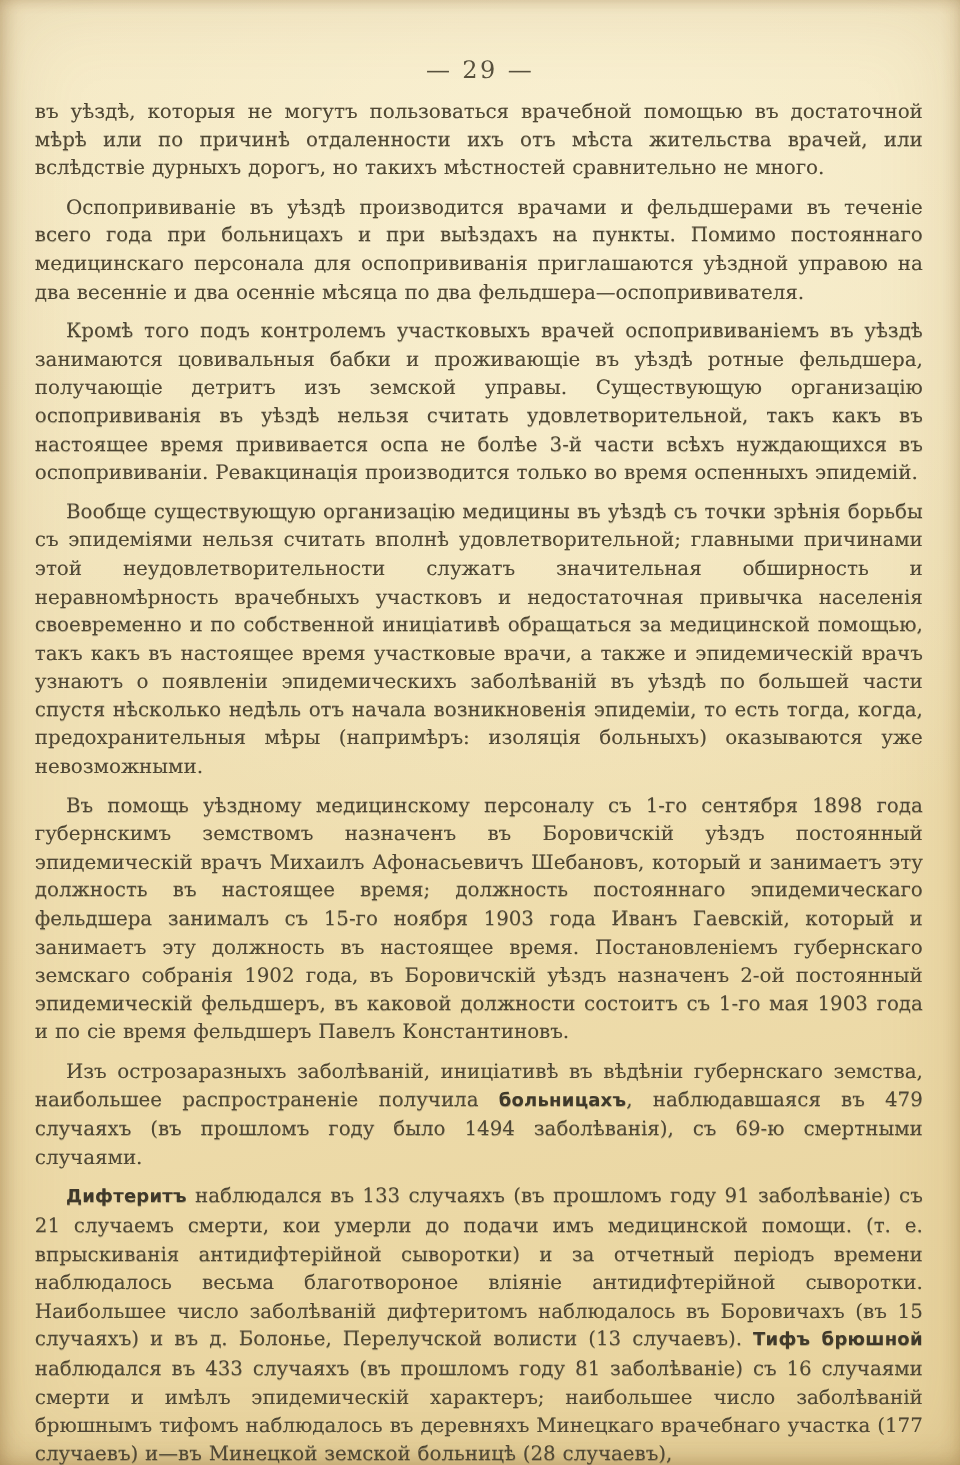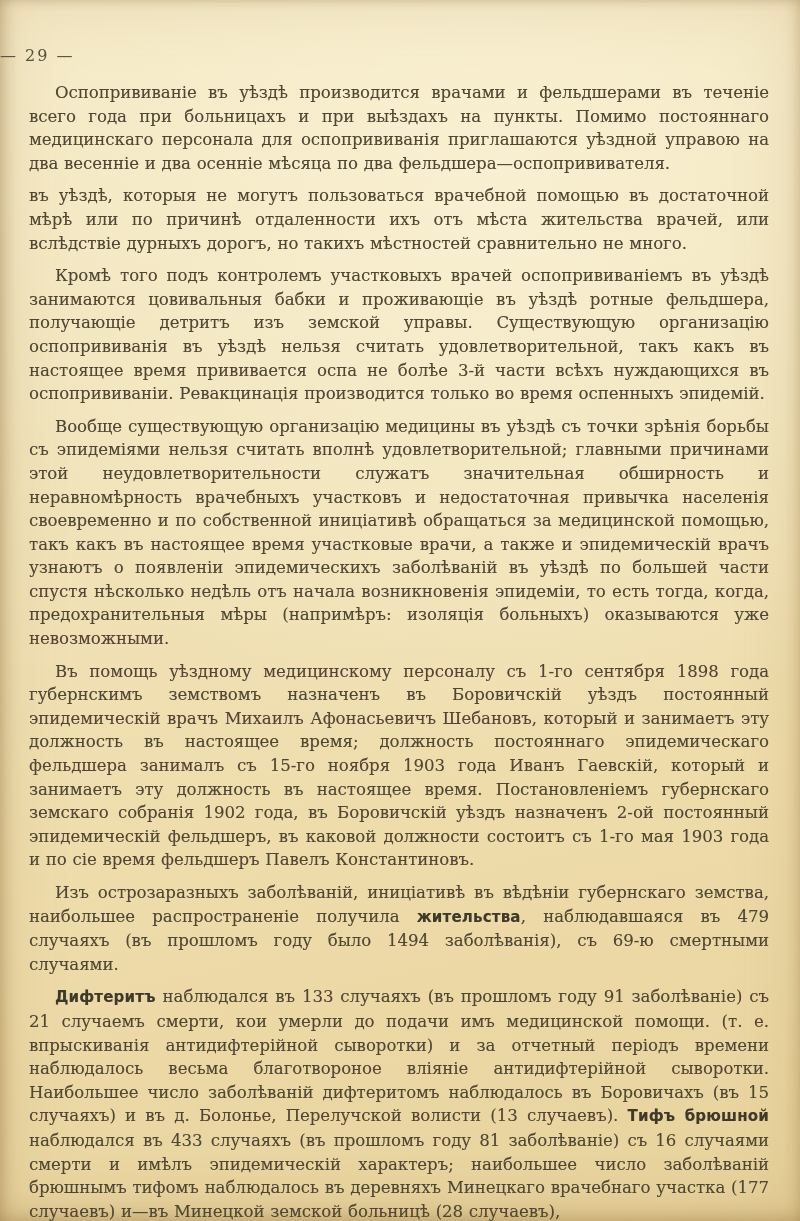--- a/index.html
+++ b/index.html
@@ -23,22 +23,22 @@
       inset 10px 0 18px -8px rgba(120,85,35,0.32),
       inset -8px 0 16px -8px rgba(120,85,35,0.20),
       inset 0 -12px 22px -8px rgba(120,85,35,0.24),
       inset 0 6px 14px -8px rgba(120,85,35,0.18);
   }
   .page-number {
     position: absolute;
     top: 46px;
     left: 0;
     right: 0;
-    text-align: left;
-    font-size: 16px;
+    text-align: center;
+    font-size: 20px;
     letter-spacing: 2px;
     color: #57503d;
   }
   .body-text {
     position: absolute;
     top: 81px;
     left: 29px;
     right: 31px;
     text-align: justify;
     font-size: 16.5px;
@@ -59,21 +59,21 @@
     color: #3f392a;
     letter-spacing: 0.2px;
   }
 </style>
 </head>
 <body>
 
 <div class="page">
   <div class="page-number">— 29 —</div>
   <div class="body-text">
+      <p class="para"><span>въ уѣздѣ, которыя не могутъ пользоваться врачебной помощью въ достаточной мѣрѣ или по причинѣ отдаленности ихъ отъ мѣста жительства врачей, или вслѣдствіе дурныхъ дорогъ, но такихъ мѣстностей сравнительно не много.</span></p>
       <p class="para indent"><span>Оспопрививаніе въ уѣздѣ производится врачами и фельдшерами въ теченіе всего года при больницахъ и при выѣздахъ на пункты. Помимо постояннаго медицинскаго персонала для оспопрививанія приглашаются уѣздной управою на два весенніе и два осенніе мѣсяца по два фельдшера—оспопрививателя.</span></p>
-      <p class="para"><span>въ уѣздѣ, которыя не могутъ пользоваться врачебной помощью въ достаточной мѣрѣ или по причинѣ отдаленности ихъ отъ мѣста жительства врачей, или вслѣдствіе дурныхъ дорогъ, но такихъ мѣстностей сравнительно не много.</span></p>
       <p class="para indent"><span>Кромѣ того подъ контролемъ участковыхъ врачей оспопрививаніемъ въ уѣздѣ занимаются цовивальныя бабки и проживающіе въ уѣздѣ ротные фельдшера, получающіе детритъ изъ земской управы. Существующую организацію оспопрививанія въ уѣздѣ нельзя считать удовлетворительной, такъ какъ въ настоящее время прививается оспа не болѣе 3-й части всѣхъ нуждающихся въ оспопрививаніи. Ревакцинація производится только во время оспенныхъ эпидемій.</span></p>
       <p class="para indent"><span>Вообще существующую организацію медицины въ уѣздѣ съ точки зрѣнія борьбы съ эпидеміями нельзя считать вполнѣ удовлетворительной; главными причинами этой неудовлетворительности служатъ значительная обширность и неравномѣрность врачебныхъ участковъ и недостаточная привычка населенія своевременно и по собственной иниціативѣ обращаться за медицинской помощью, такъ какъ въ настоящее время участковые врачи, а также и эпидемическій врачъ узнаютъ о появленіи эпидемическихъ заболѣваній въ уѣздѣ по большей части спустя нѣсколько недѣль отъ начала возникновенія эпидеміи, то есть тогда, когда, предохранительныя мѣры (напримѣръ: изоляція больныхъ) оказываются уже невозможными.</span></p>
       <p class="para indent"><span>Въ помощь уѣздному медицинскому персоналу съ 1-го сентября 1898 года губернскимъ земствомъ назначенъ въ Боровичскій уѣздъ постоянный эпидемическій врачъ Михаилъ Афонасьевичъ Шебановъ, который и занимаетъ эту должность въ настоящее время; должность постояннаго эпидемическаго фельдшера занималъ съ 15-го ноября 1903 года Иванъ Гаевскій, который и занимаетъ эту должность въ настоящее время. Постановленіемъ губернскаго земскаго собранія 1902 года, въ Боровичскій уѣздъ назначенъ 2-ой постоянный эпидемическій фельдшеръ, въ каковой должности состоитъ съ 1-го мая 1903 года и по сіе время фельдшеръ Павелъ Константиновъ.</span></p>
-      <p class="para indent"><span>Изъ острозаразныхъ заболѣваній, иниціативѣ въ вѣдѣніи губернскаго земства, наибольшее распространеніе получила </span><span class="bold-term">жительства</span><span>, наблюдавшаяся въ 479 случаяхъ (въ прошломъ году было 1494 заболѣванія), съ 69-ю смертными случаями.</span></p>
+      <p class="para indent"><span>Изъ острозаразныхъ заболѣваній, иниціативѣ въ вѣдѣніи губернскаго земства, наибольшее распространеніе получила </span><span class="bold-term">больницахъ</span><span>, наблюдавшаяся въ 479 случаяхъ (въ прошломъ году было 1494 заболѣванія), съ 69-ю смертными случаями.</span></p>
       <p class="para indent"><span class="bold-term">Дифтеритъ</span><span> наблюдался въ 133 случаяхъ (въ прошломъ году 91 заболѣваніе) съ 21 случаемъ смерти, кои умерли до подачи имъ медицинской помощи. (т. е. впрыскиванія антидифтерійной сыворотки) и за отчетный періодъ времени наблюдалось весьма благотвороное вліяніе антидифтерійной сыворотки. Наибольшее число заболѣваній дифтеритомъ наблюдалось въ Боровичахъ (въ 15 случаяхъ) и въ д. Болонье, Перелучской волисти (13 случаевъ). </span><span class="bold-term">Тифъ брюшной</span><span> наблюдался въ 433 случаяхъ (въ прошломъ году 81 заболѣваніе) съ 16 случаями смерти и имѣлъ эпидемическій характеръ; наибольшее число заболѣваній брюшнымъ тифомъ наблюдалось въ деревняхъ Минецкаго врачебнаго участка (177 случаевъ) и—въ Минецкой земской больницѣ (28 случаевъ),</span></p>
     </div>
 </div>
 
 </body></html>

